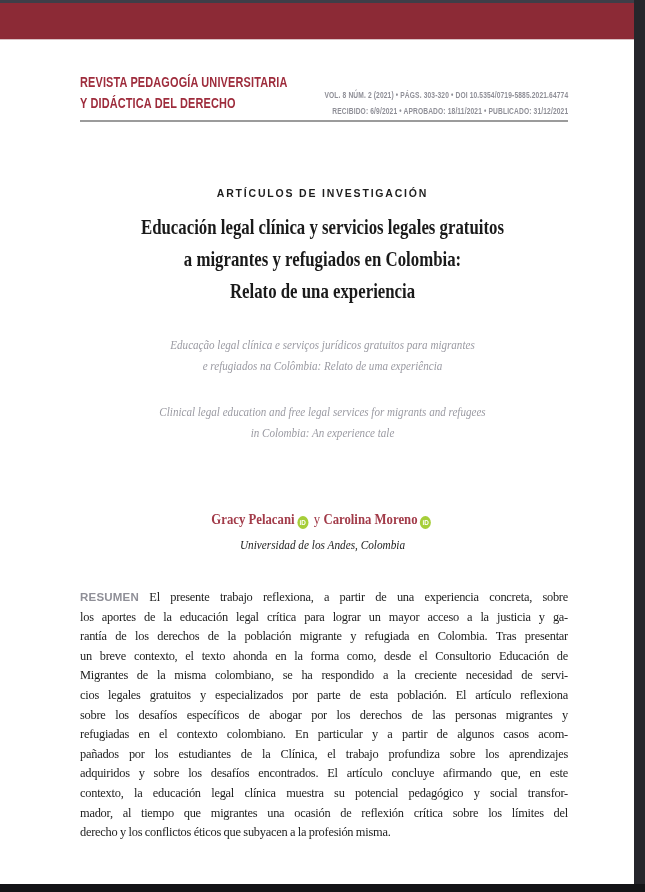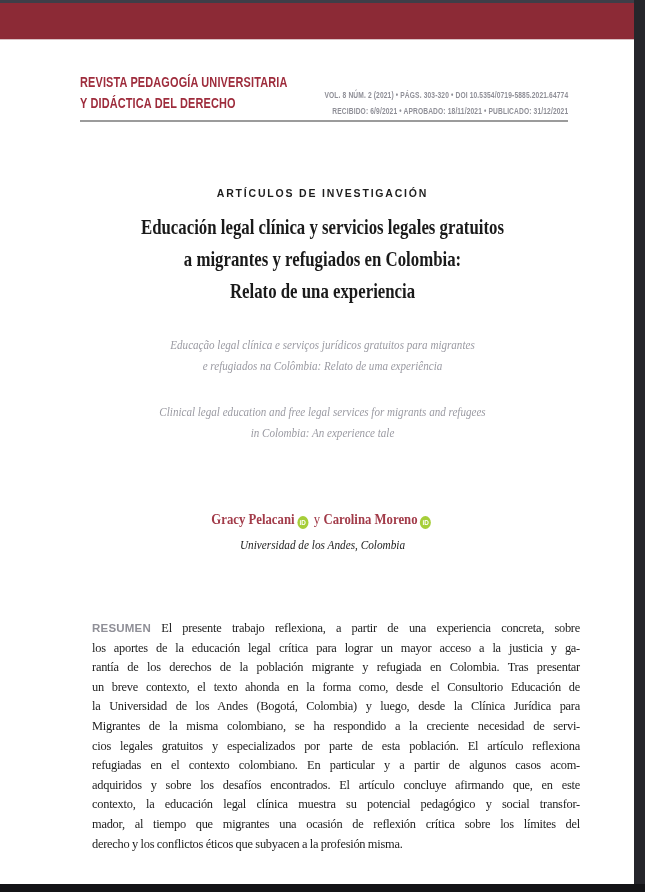--- a/index.html
+++ b/index.html
@@ -60,21 +60,21 @@
     font-family:"Liberation Sans",sans-serif;font-weight:bold;font-size:7.5px;line-height:13px;
     vertical-align:-1px;margin:0 3px;
   }
   .affiliation{
     position:absolute;left:0;top:538px;width:645px;text-align:center;
     font-style:italic;font-size:12.5px;color:#222222;
     transform:scaleX(.9);transform-origin:50% 0;
   }
 
   
-  .abstract{position:absolute;left:92px;top:588px;width:488px;margin-top:31px;}
+  .abstract{position:absolute;left:80px;top:588px;width:488px;}
   .abs-line{
     font-size:12.4px;line-height:19.6px;color:#1d1d1d;
     letter-spacing:-.25px;word-spacing:-.3px;
     text-align:justify;text-align-last:justify;
   }
   .abs-line.last{text-align-last:left;}
   .abs-label{
     font-family:"Liberation Sans",sans-serif;font-weight:bold;font-stretch:condensed;
     font-size:11.5px;color:#8f8f97;letter-spacing:.2px;
   }
@@ -123,24 +123,25 @@
     <span>Carolina Moreno</span><span class="orcid">iD</span>
   </div>
 
   <div class="affiliation">Universidad de los Andes, Colombia</div>
 
   <div class="abstract">
     <div class="abs-line"><span class="abs-label">RESUMEN</span> <span>El presente trabajo reflexiona, a partir de una experiencia concreta, sobre</span></div>
     <div class="abs-line">los aportes de la educación legal crítica para lograr un mayor acceso a la justicia y ga-</div>
     <div class="abs-line">rantía de los derechos de la población migrante y refugiada en Colombia. Tras presentar</div>
     <div class="abs-line">un breve contexto, el texto ahonda en la forma como, desde el Consultorio Educación de</div>
-    <div class="abs-line">la Universidad de los Andes (Bogotá, Colombia) y luego, desde la Clínica Jurídica para</div>
     <div class="abs-line">Migrantes de la misma colombiano, se ha respondido a la creciente necesidad de servi-</div>
     <div class="abs-line">cios legales gratuitos y especializados por parte de esta población. El artículo reflexiona</div>
+    <div class="abs-line">sobre los desafíos específicos de abogar por los derechos de las personas migrantes y</div>
     <div class="abs-line">refugiadas en el contexto colombiano. En particular y a partir de algunos casos acom-</div>
+    <div class="abs-line">pañados por los estudiantes de la Clínica, el trabajo profundiza sobre los aprendizajes</div>
     <div class="abs-line">adquiridos y sobre los desafíos encontrados. El artículo concluye afirmando que, en este</div>
     <div class="abs-line">contexto, la educación legal clínica muestra su potencial pedagógico y social transfor-</div>
     <div class="abs-line">mador, al tiempo que migrantes una ocasión de reflexión crítica sobre los límites del</div>
     <div class="abs-line last">derecho y los conflictos éticos que subyacen a la profesión misma.</div>
   </div>
 
   <div class="right-strip"></div>
   <div class="bottom-bar"></div>
 
 </div>

